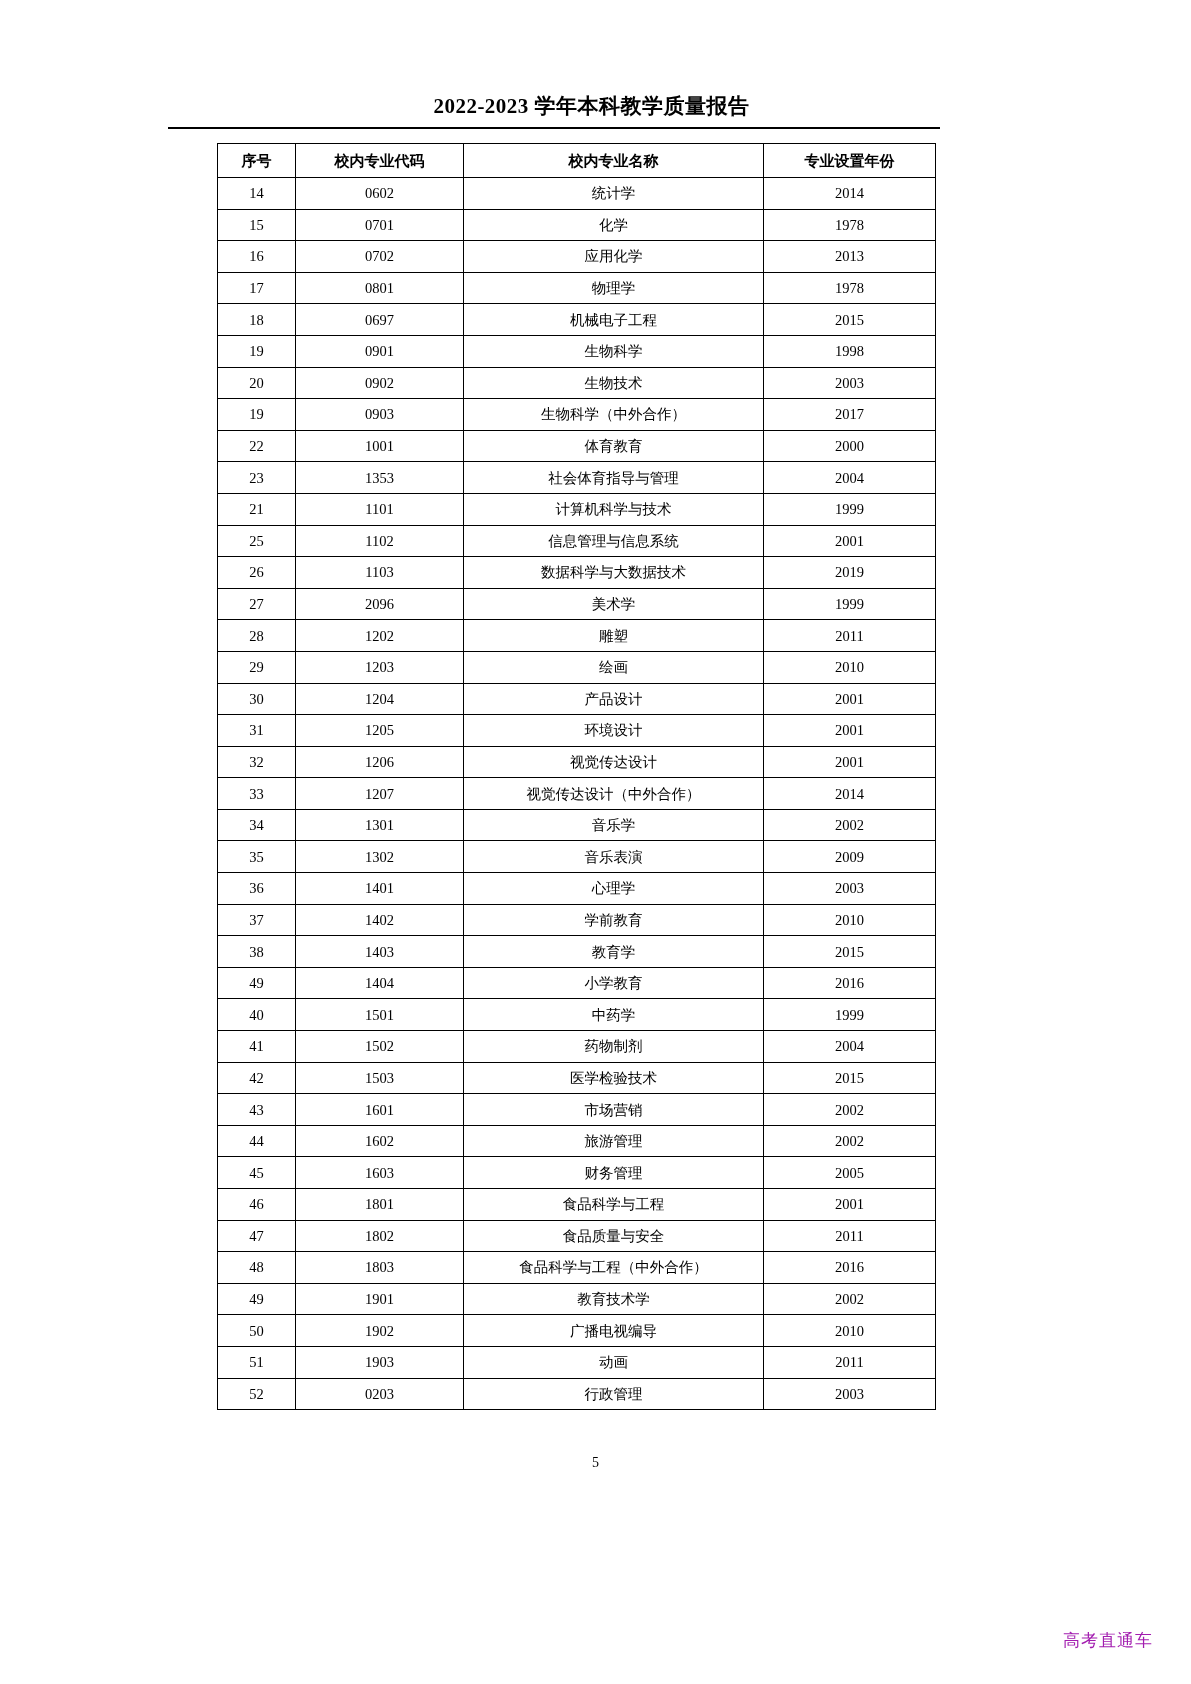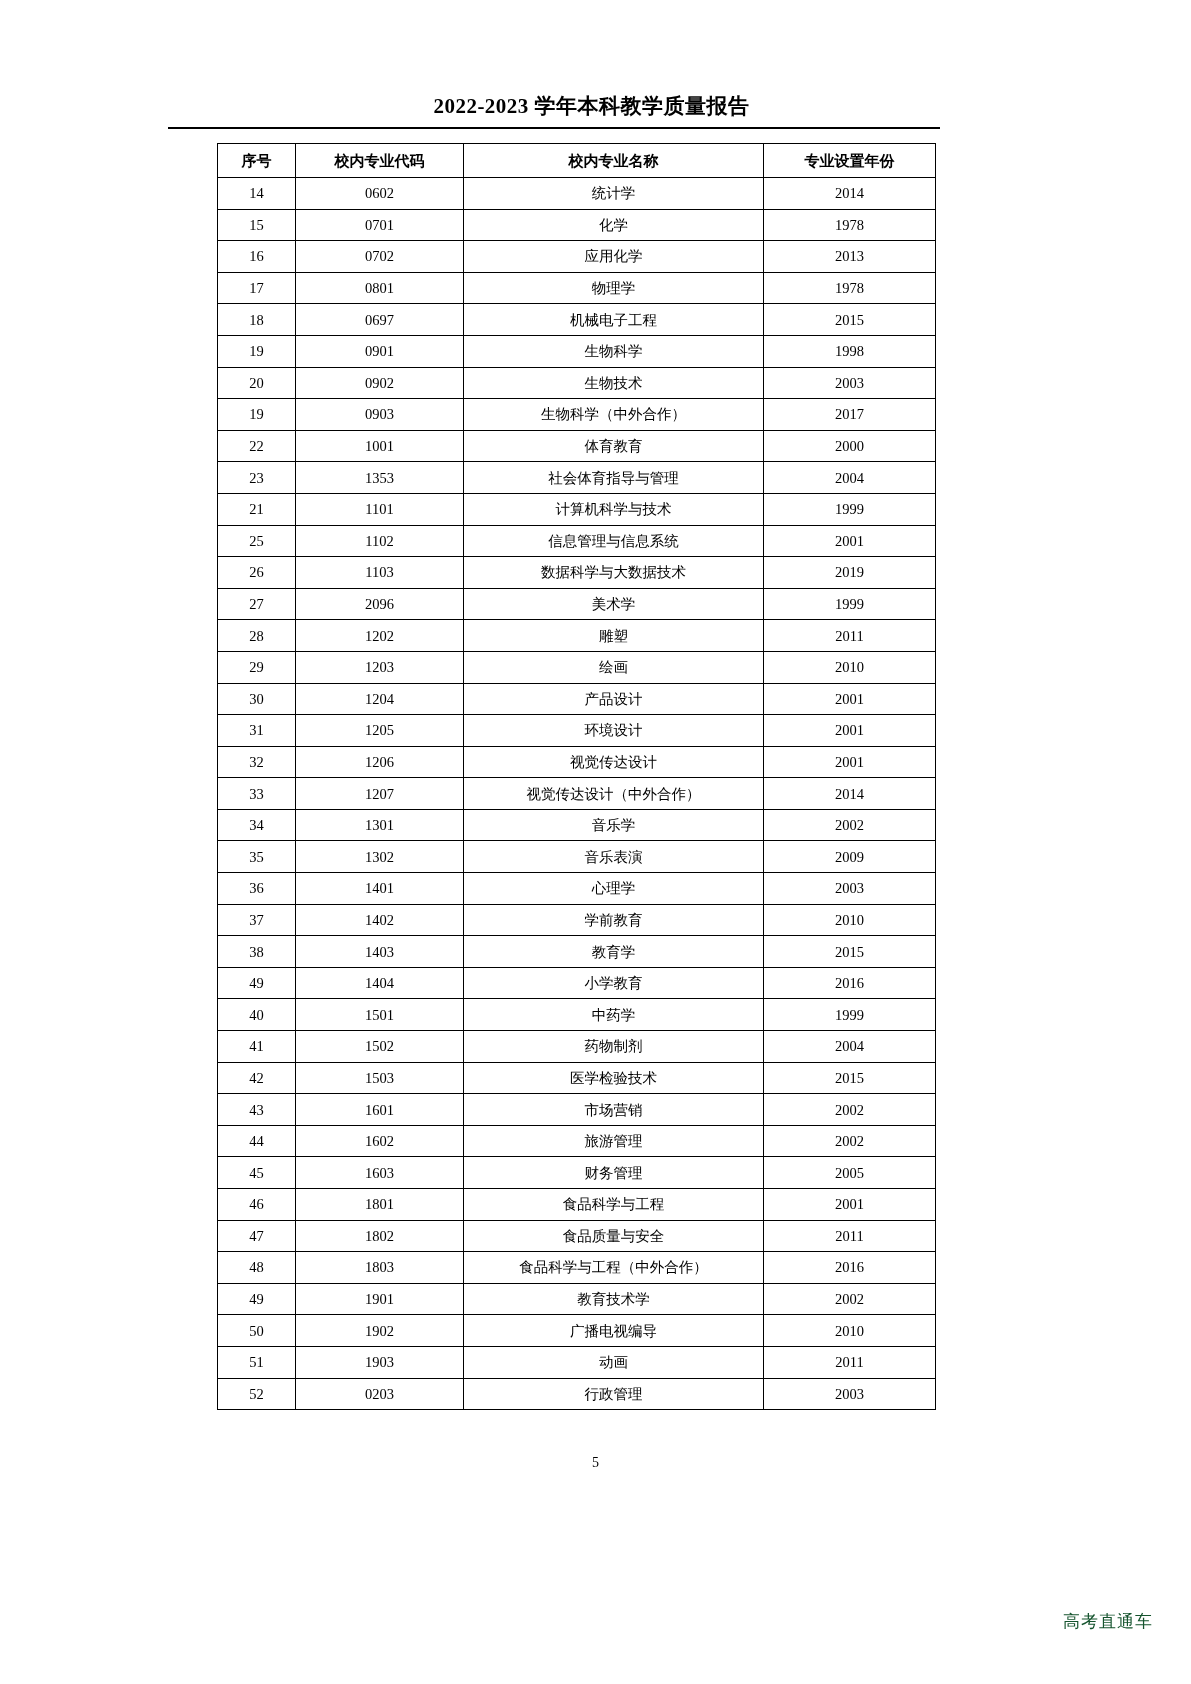--- a/index.html
+++ b/index.html
@@ -78,23 +78,23 @@
     position: absolute;
     top: 1455px;
     left: 0;
     width: 1191px;
     text-align: center;
     font-size: 14px;
   }
   .watermark {
     position: absolute;
     right: 38px;
-    bottom: 51px;
+    bottom: 32px;
     font-size: 17px;
-    color: #14532d;
+    color: #a21caf;
     font-family: "Liberation Sans", sans-serif;
     letter-spacing: 1px;
     white-space: nowrap;
   }
 </style>
 </head>
 <body>
 
 <div class="page">
 

